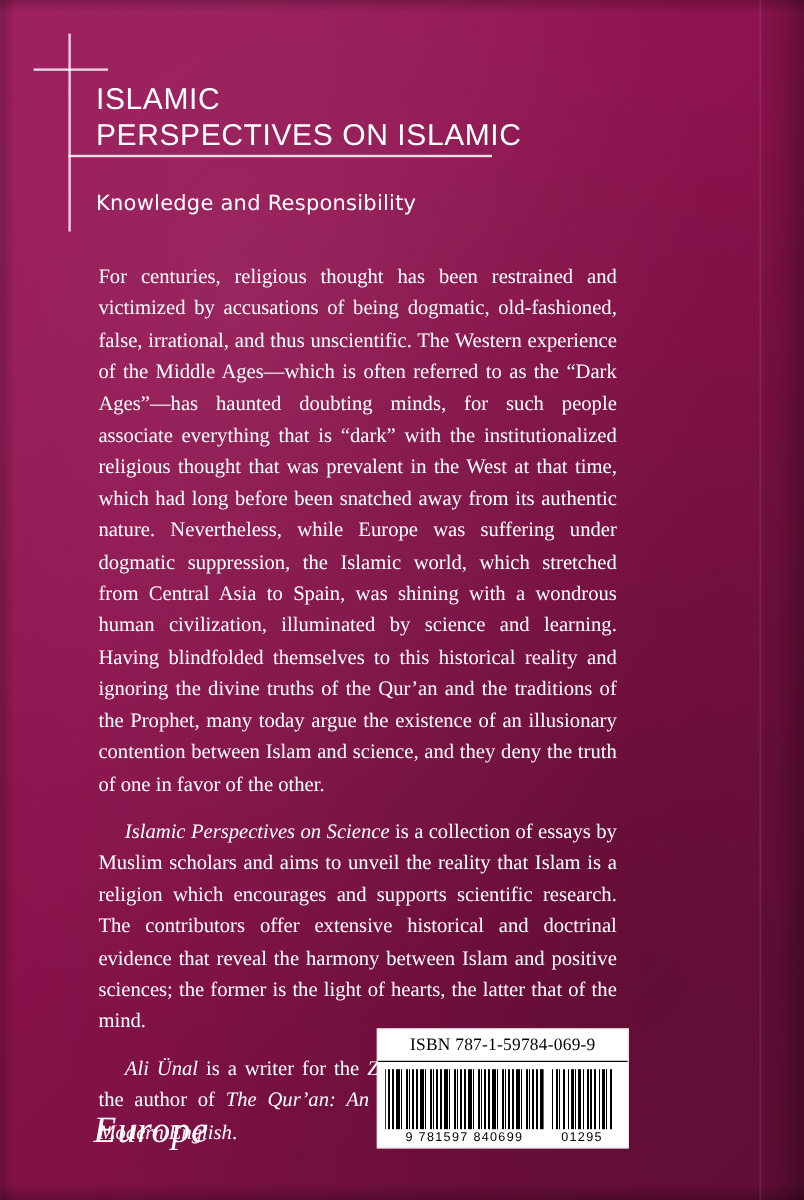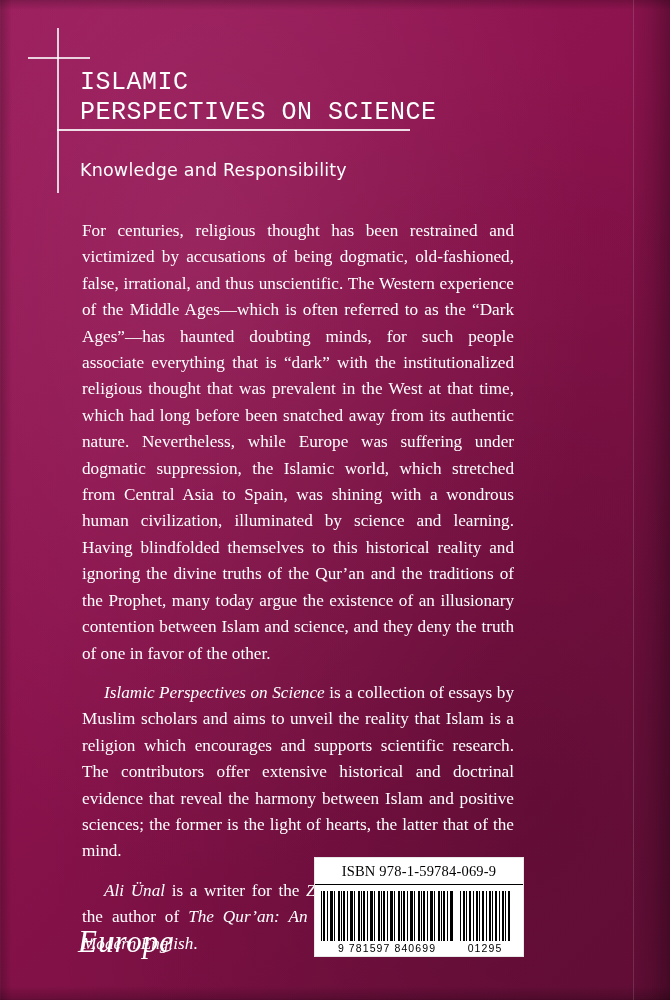--- a/index.html
+++ b/index.html
@@ -84,21 +84,21 @@
   }
 
   .title-block {
     position: absolute;
     left: 80px;
     top: 68px;
     width: 520px;
   }
   .title-line {
     color: #ffffff;
-    font-family: Liberation Mono, monospace;
+    font-family: Liberation Sans, sans-serif;
     font-weight: 300;
     font-size: 25px;
     letter-spacing: 0.5px;
     line-height: 30px;
     white-space: nowrap;
   }
   .subtitle {
     position: absolute;
     left: 80px;
     top: 160px;
@@ -218,34 +218,34 @@
   <div class="edge-left"></div>
   <div class="edge-bottom"></div>
   <div class="spine-shade"></div>
   <div class="spine-line"></div>
 
   <div class="rule-vert"></div>
   <div class="rule-horiz-top"></div>
 
   <div class="title-block">
     <div class="title-line">ISLAMIC</div>
-    <div class="title-line">PERSPECTIVES ON SCIENCE</div>
+    <div class="title-line">PERSPECTIVES ON ISLAMIC</div>
   </div>
   <div class="rule-under-title"></div>
 
   <div class="subtitle">Knowledge and Responsibility</div>
 
   <div class="blurb">
     <p>For centuries, religious thought has been restrained and victimized by accusations of being dogmatic, old-fashioned, false, irrational, and thus unscientific. The Western experience of the Middle Ages—which is often referred to as the “Dark Ages”—has haunted doubting minds, for such people associate everything that is “dark” with the institutionalized religious thought that was prevalent in the West at that time, which had long before been snatched away from its authentic nature. Nevertheless, while Europe was suffering under dogmatic suppression, the Islamic world, which stretched from Central Asia to Spain, was shining with a wondrous human civilization, illuminated by science and learning. Having blindfolded themselves to this historical reality and ignoring the divine truths of the Qur’an and the traditions of the Prophet, many today argue the existence of an illusionary contention between Islam and science, and they deny the truth of one in favor of the other.</p>
     <p><em>Islamic Perspectives on Science</em><span> is a collection of essays by Muslim scholars and aims to unveil the reality that Islam is a religion which encourages and supports scientific research. The contributors offer extensive historical and doctrinal evidence that reveal the harmony between Islam and positive sciences; the former is the light of hearts, the latter that of the mind.</span></p>
     <p><em>Ali Ünal</em><span> is a writer for the </span><em>Zaman Daily Newspaper</em><span> and the author of </span><em>The Qur’an: An Annotated Interpretation in Modern English</em><span>.</span></p>
   </div>
 
   <div class="barcode-area">
-    <div class="isbn-text">ISBN 978-1-59784-069-9</div>
+    <div class="isbn-text">ISBN 787-1-59784-069-9</div>
     <div class="barcodes">
       <div class="bc-main">
         <div class="bars main"></div>
         <div class="bc-num">9 781597 840699</div>
       </div>
       <div class="bc-add">
         <div class="bars add"></div>
         <div class="bc-num">01295</div>
       </div>
     </div>

